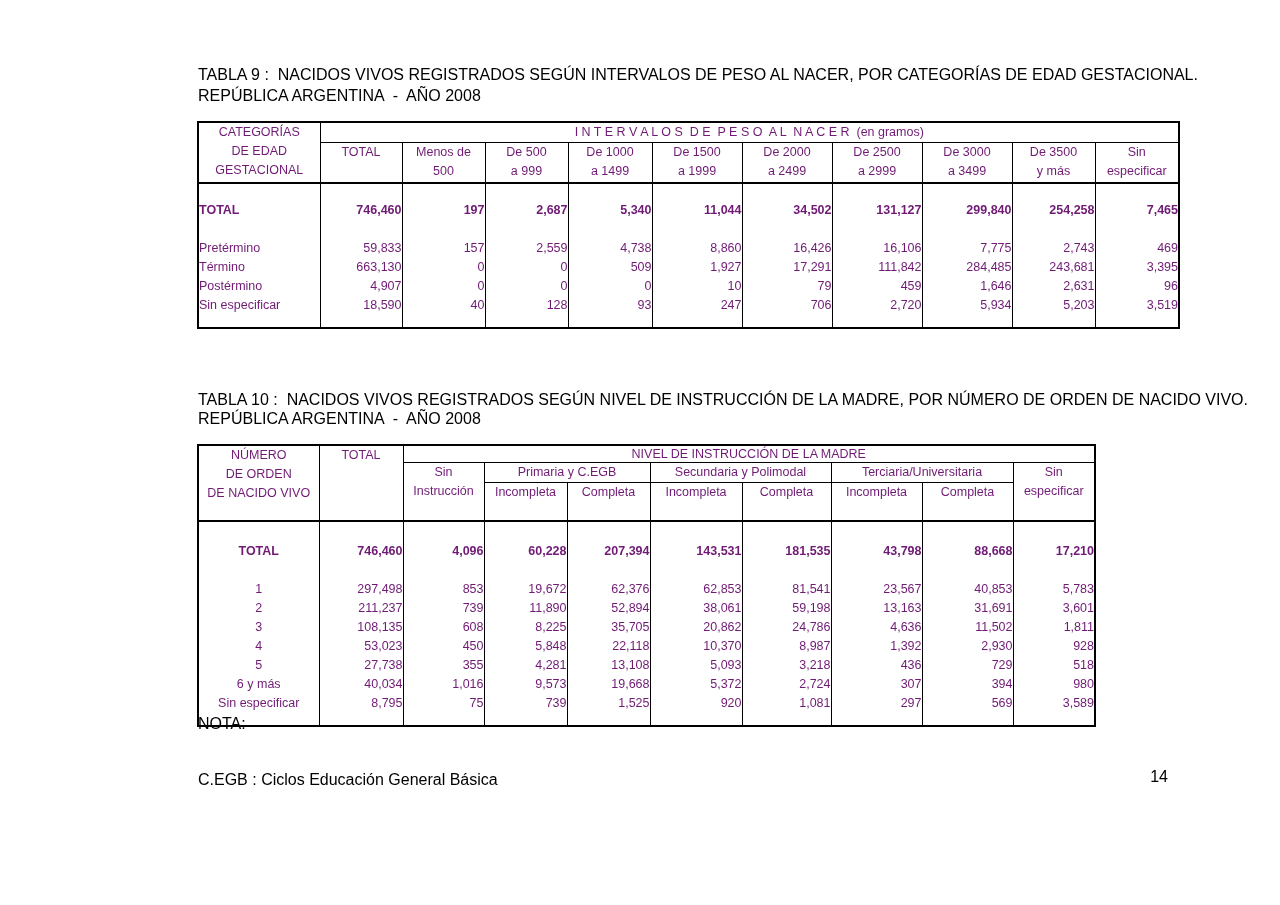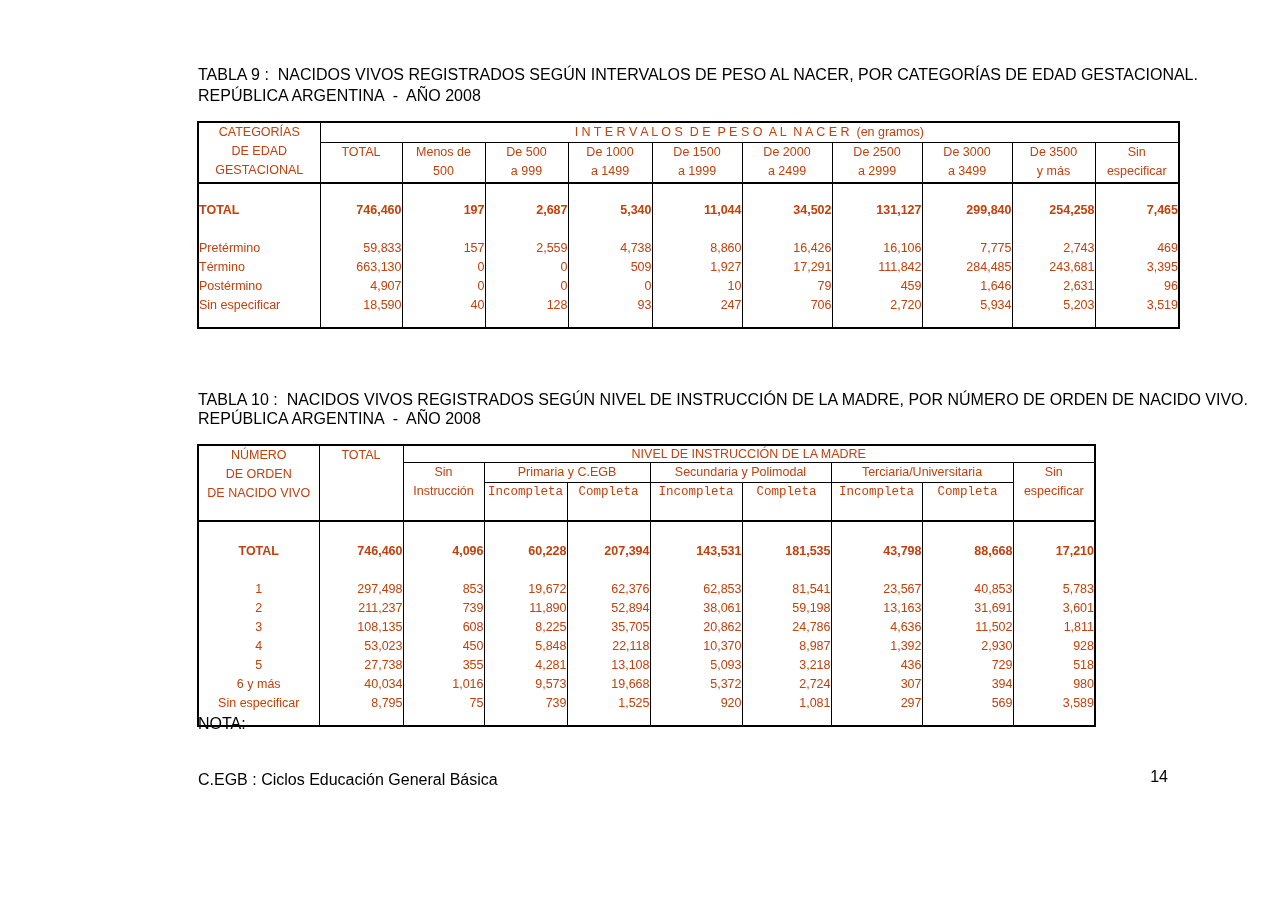--- a/index.html
+++ b/index.html
@@ -1,24 +1,24 @@
 <!DOCTYPE html>
 <html><head>
 <meta charset="utf-8">
 <style>
   html,body{margin:0;padding:0;}
   body{width:1280px;height:905px;background:#ffffff;position:relative;overflow:hidden;
        font-family:"Liberation Sans",sans-serif;color:#000;}
   .title{position:absolute;font-size:16px;line-height:16px;white-space:pre;}
   
   table.t{position:absolute;border-collapse:collapse;table-layout:fixed;
-          font-size:12.5px;color:#c2410c;border:2px solid #000;}
+          font-size:12.5px;color:#701a75;border:2px solid #000;}
   table.t td{padding:0;margin:0;overflow:hidden;vertical-align:top;}
   td.hc{border:1px solid #000;text-align:center;}
-  td.vb{vertical-align:bottom;font-family:Liberation Mono, monospace;}
+  td.vb{vertical-align:bottom;}
   td.d{border-left:1px solid #000;border-right:1px solid #000;}
   td.num{text-align:right;padding-right:3px;}
   td.lbl9{text-align:left;padding-left:3px;}
   td.lbl10{text-align:center;}
   tr.bold td{font-weight:bold;}
   .sep-b{border-bottom:2px solid #000 !important;}
   .ln{height:19px;line-height:19px;white-space:pre;}
   .pt1{padding-top:1px;}
   .pt2{padding-top:2px;}
   .pt17{padding-top:17px;}

